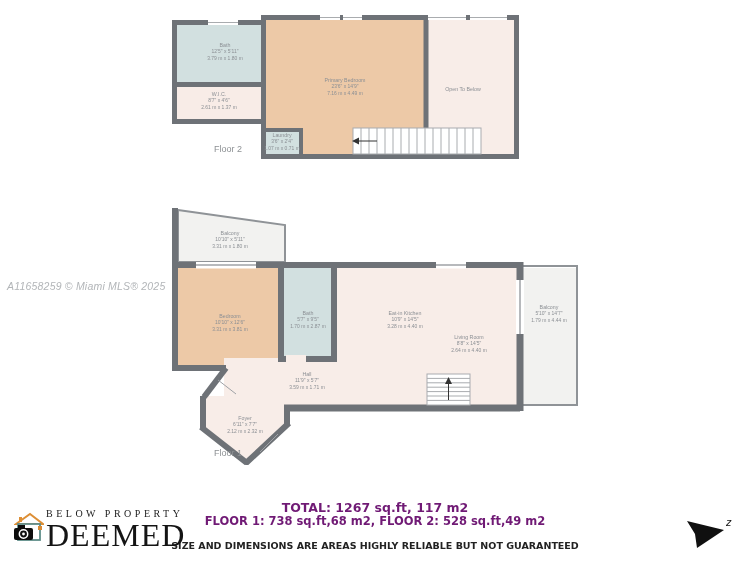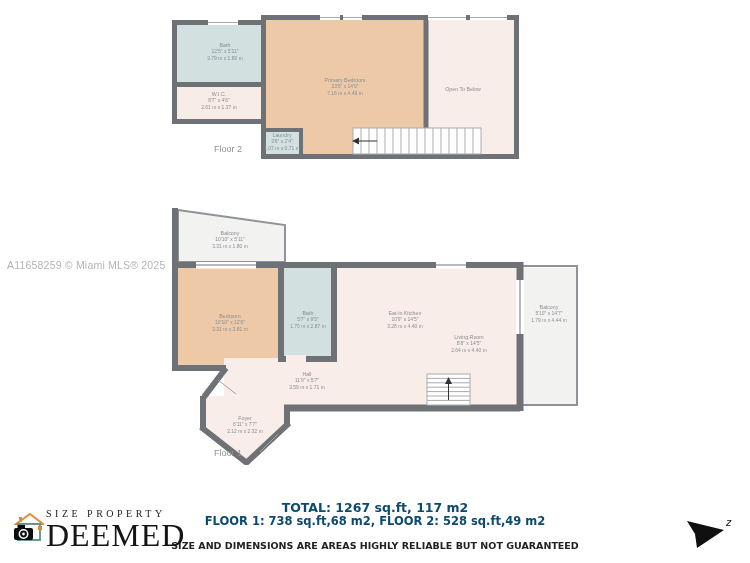--- a/index.html
+++ b/index.html
@@ -1,34 +1,34 @@
 <!DOCTYPE html>
 <html><head>
 <meta charset="utf-8">
 <style>
   html,body{margin:0;padding:0;}
   body{width:750px;height:563px;background:#ffffff;position:relative;overflow:hidden;
        font-family:"Liberation Sans",sans-serif;}
   .canvas{position:absolute;inset:0;}
 
-  .watermark{position:absolute;left:7px;top:259px;font-size:10.5px;color:#b2b5b8;
-             letter-spacing:.2px;}
+  .watermark{position:absolute;left:7px;top:280px;font-size:10.5px;color:#b2b5b8;
+             letter-spacing:.2px;font-style:italic;}
 
   .floor{position:absolute;}
   .floor2{left:170px;top:8px;width:352px;height:154px;}
   .floor1{left:168px;top:200px;width:415px;height:265px;}
   .floor svg{position:absolute;left:0;top:0;}
 
   .room-label{position:absolute;transform:translate(-50%,-50%) scale(.62);
               transform-origin:center;color:#8b8f94;text-align:center;
               white-space:nowrap;font-size:8px;line-height:1.35;}
   .room-label .rn{font-size:8.5px;}
   .floor-caption{position:absolute;font-size:9px;color:#8d9194;margin-left:40px;}
 
-  .summary{position:absolute;left:0;width:750px;text-align:center;color:#0c4a6e;}
+  .summary{position:absolute;left:0;width:750px;text-align:center;color:#701a75;}
   .sum1{top:500px;font-size:12.5px;font-weight:bold;font-family:"DejaVu Sans",sans-serif;}
   .sum2{top:514px;font-size:11.5px;font-weight:bold;font-family:"DejaVu Sans",sans-serif;}
   .sum3{top:529px;font-size:8.5px;color:#4d4d4d;font-family:"Liberation Mono",monospace;
         letter-spacing:.4px;}
   .sum4{top:540px;font-size:9.5px;font-weight:bold;color:#222;
         font-family:"DejaVu Sans",sans-serif;}
 
   .logo{position:absolute;left:14px;top:508px;width:170px;height:50px;}
   .logo-house{position:absolute;left:0;top:4px;}
   .logo-text{position:absolute;left:32px;top:0;}
@@ -225,21 +225,21 @@
       <polygon points="2,12 16,2 29,12" fill="#ffffff" stroke="#dd8f36" stroke-width="2"></polygon>
       <rect x="5" y="5" width="3" height="5" fill="#dd8f36"></rect>
       <rect x="4" y="12" width="22" height="16" fill="#ffffff" stroke="#5f8d89" stroke-width="1.8"></rect>
       <rect x="24" y="14" width="4" height="4" fill="#d98a33"></rect>
       <rect x="4" y="13" width="7" height="4" fill="#0d0d0d"></rect>
       <rect x="0" y="16" width="19" height="12" rx="2" fill="#0d0d0d"></rect>
       <circle cx="9.5" cy="22" r="4.2" fill="#0d0d0d" stroke="#ffffff" stroke-width="1.5"></circle>
       <circle cx="9.5" cy="22" r="1.4" fill="#ffffff"></circle>
     </svg>
     <div class="logo-text">
-      <div class="logo-top">SIZE PROPERTY</div>
+      <div class="logo-top">BELOW PROPERTY</div>
       <div class="logo-bottom">DEEMED</div>
     </div>
   </div>
 
   <svg class="compass" width="52" height="42" viewBox="0 0 52 42">
     <polygon points="3,7 40,16 13,34 11,20" fill="#101010"></polygon>
     <text x="42" y="12" font-size="10" font-style="italic" font-family="DejaVu Sans, sans-serif" fill="#101010">z</text>
   </svg>
 
 </div>

